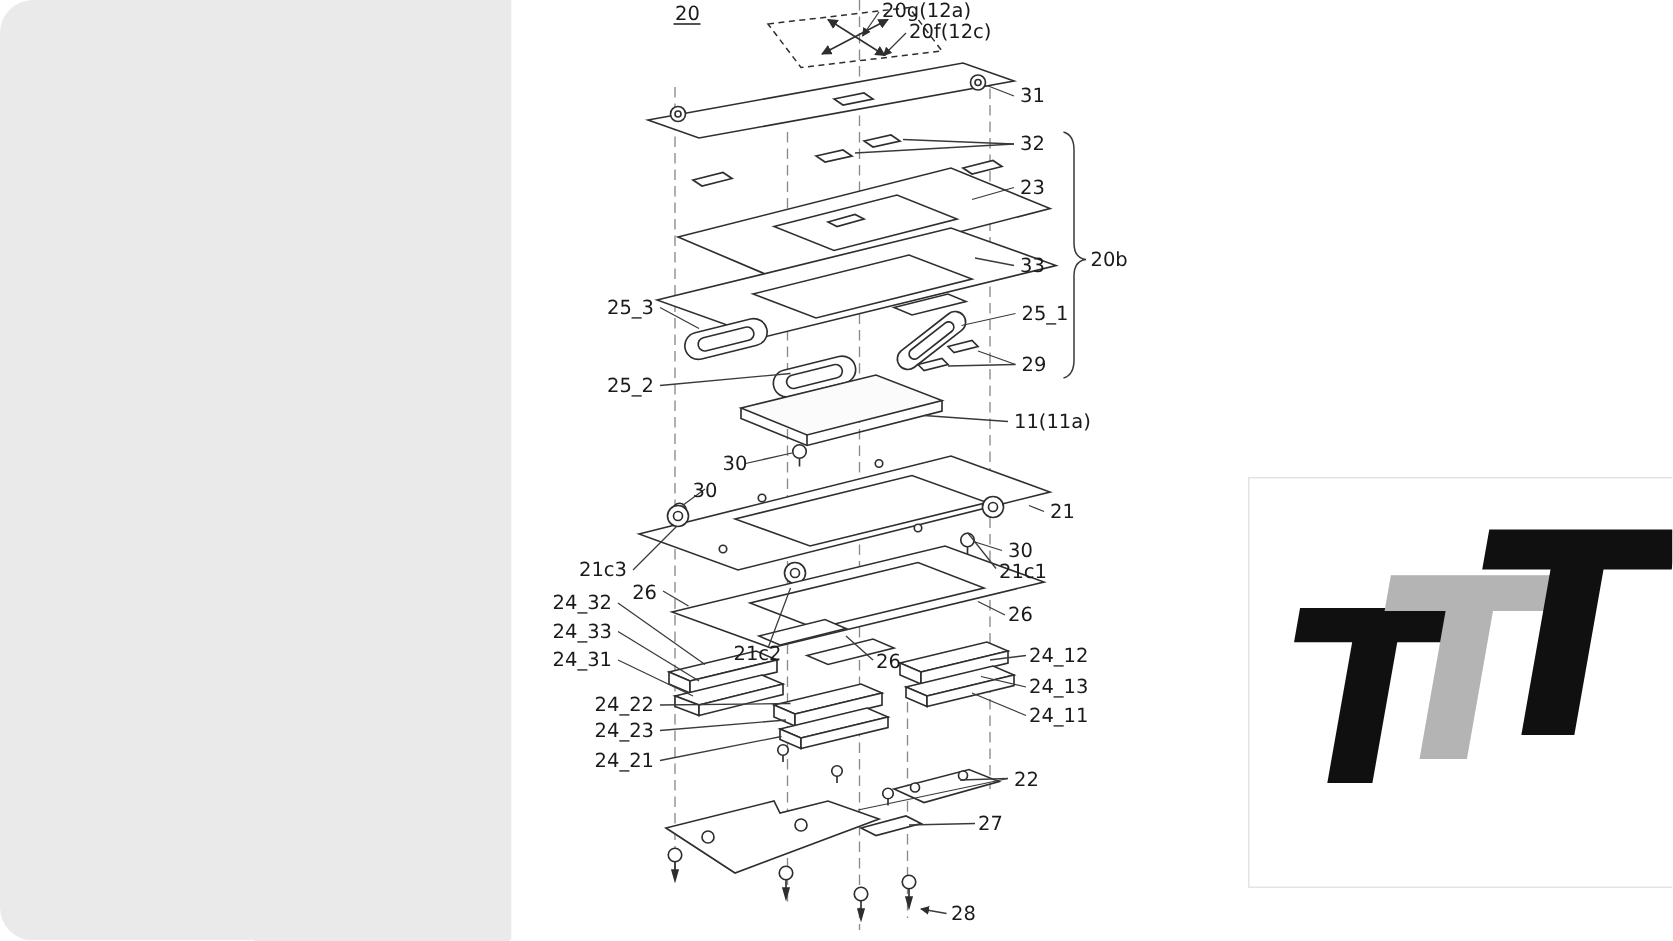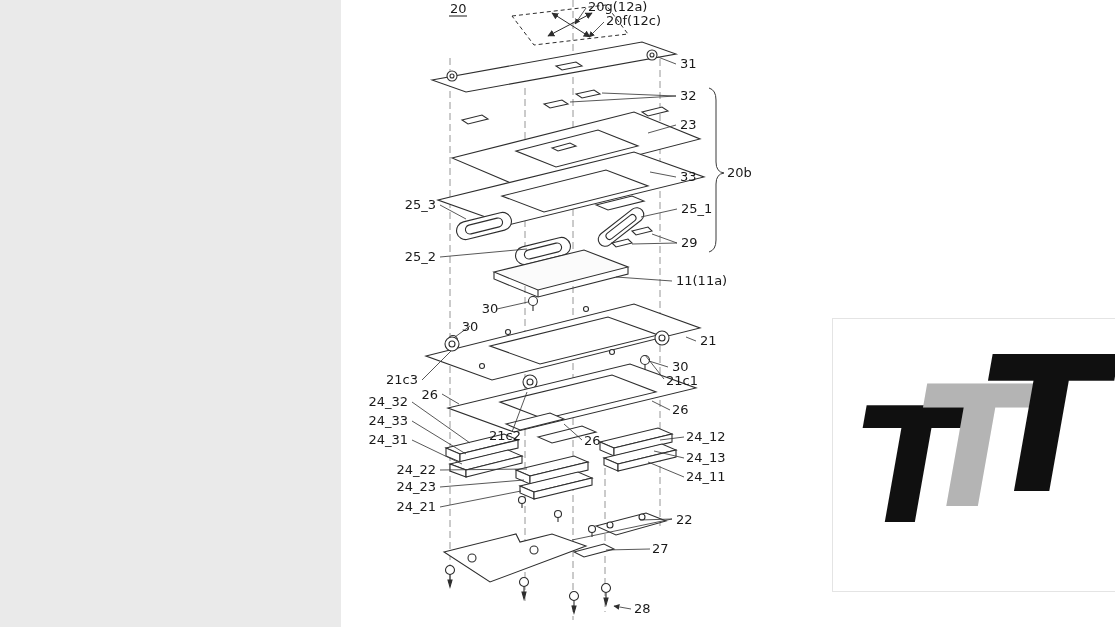--- a/index.html
+++ b/index.html
@@ -1,16 +1,16 @@
 <!DOCTYPE html>
 <html><head>
 <meta charset="utf-8">
 <style>
   html,body{margin:0;padding:0;background:#fff;}
-  .page{position:relative;width:1115px;height:627px;overflow:hidden;background:#ffffff;font-family:"DejaVu Sans",sans-serif;}
+  .page{position:relative;width:1115px;height:627px;overflow:hidden;background:#ffffff;font-family:"DejaVu Sans",sans-serif;border-radius:22px;}
   .left-panel{position:absolute;left:0;top:0;width:341px;height:627px;background:#eaeaea;}
   .drawing-canvas{position:absolute;left:341px;top:0;width:449px;height:627px;background:#ffffff;}
   .figure-svg{position:absolute;left:0;top:0;}
   .plabel{font:13px "DejaVu Sans",sans-serif;fill:#1a1a1a;}
   .logo-card{position:absolute;left:832px;top:318px;width:283px;height:272px;background:#ffffff;border:1px solid #e4e4e4;overflow:hidden;}
   .logo-t{position:absolute;font-family:"DejaVu Sans",sans-serif;font-weight:bold;line-height:0.78;transform:skewX(-10deg);user-select:none;}
   .t1{left:22px;top:86px;font-size:160px;color:#101010;z-index:1;}
   .t2{left:82px;top:64px;font-size:168px;color:#b4b4b4;z-index:2;}
   .t3{left:146px;top:34px;font-size:188px;color:#101010;z-index:3;}
 </style>

